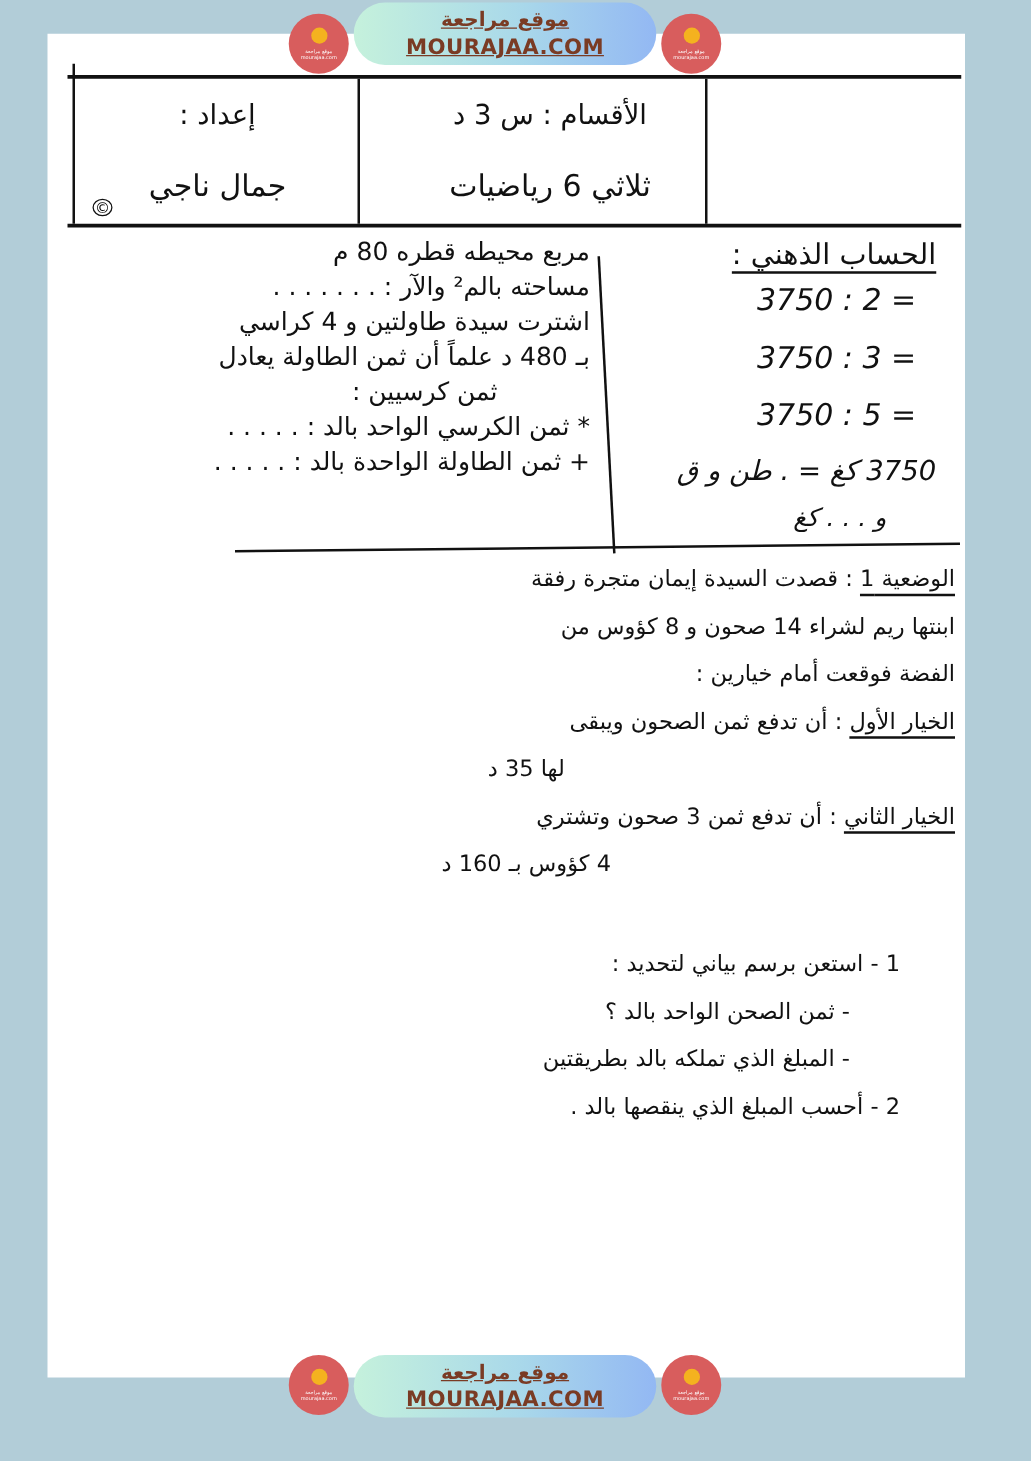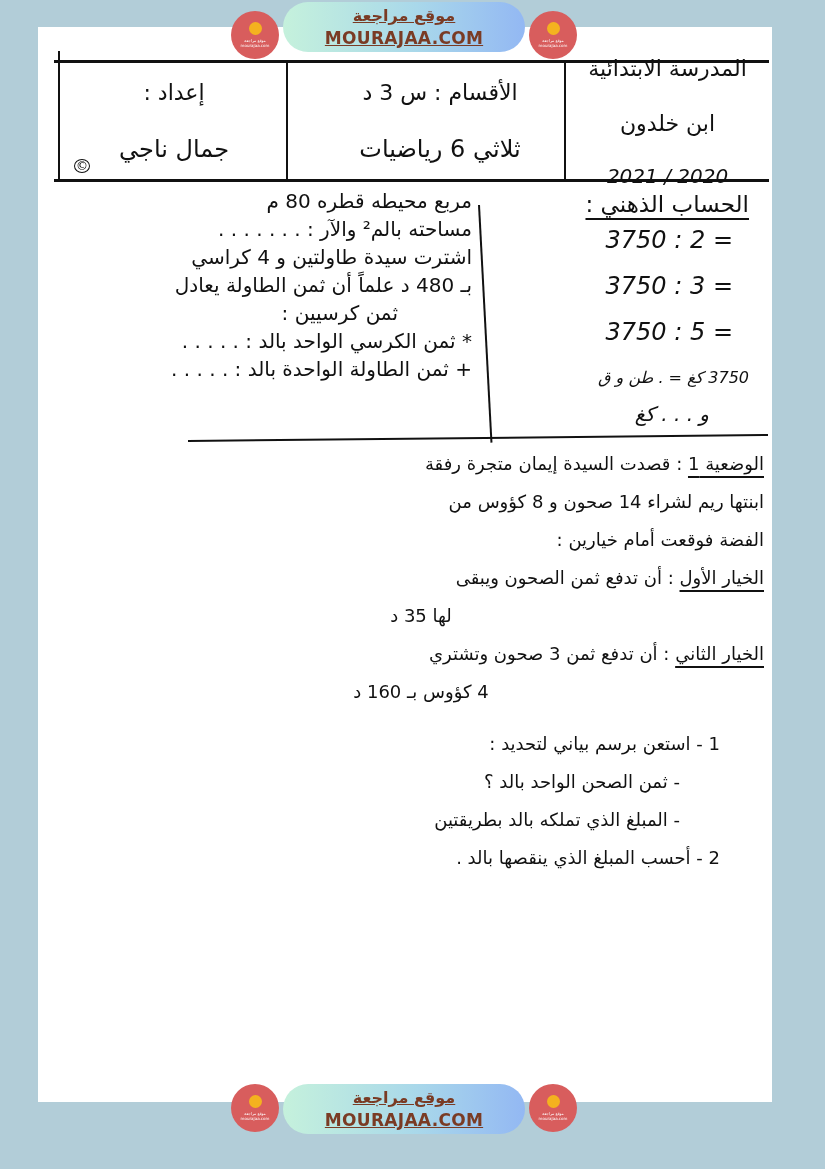--- a/index.html
+++ b/index.html
@@ -30,21 +30,21 @@
   .cell-author { left: 6px; width: 228px; }
   .cell .t1 { font-size: 22px; line-height: 32px; }
   .cell .t2 { font-size: 24px; line-height: 34px; }
   .cell-school .year { font-size: 20px; direction: ltr; line-height: 26px; font-style: italic; }
   .copyright { position: absolute; left: 20px; bottom: 6px; font-size: 12px; border: 1.5px solid #111; border-radius: 50%; width: 16px; height: 14px; line-height: 12px; text-align: center; }
 
   
   .mental { position: absolute; left: 448px; top: 156px; width: 283px; height: 260px; }
   .mental .title { font-size: 23px; text-align: right; padding-right: 20px; padding-top: 8px; text-decoration: underline; text-decoration-thickness: 2px; text-underline-offset: 6px; }
   .mental .row { font-size: 24px; direction: ltr; text-align: right; padding-right: 36px; line-height: 46px; font-style: italic; }
-  .mental .row.last { direction: rtl; text-align: right; padding-right: 20px; font-size: 16px; }
+  .mental .row.last { direction: rtl; text-align: right; padding-right: 20px; font-size: 22px; }
   .mental .row.sub { direction: rtl; font-size: 20px; padding-right: 60px; line-height: 26px; }
   .divider-v { position: absolute; left: 440px; top: 178px; width: 2px; height: 238px; background: #111; transform: rotate(-3deg); transform-origin: top; }
 
   
   .geo { position: absolute; left: 40px; top: 160px; width: 400px; }
   .geo p { font-size: 20px; line-height: 28px; text-align: right; padding-right: 6px; }
 
   .hsep { position: absolute; left: 150px; top: 410px; width: 580px; height: 2px; background: #111; transform: rotate(-0.6deg); }
 
   
@@ -81,25 +81,20 @@
 </head>
 <body>
 
 <div class="page">
 
   <div class="hdr">
     <div class="vline" style="left:232px;"></div>
     <div class="vline" style="left:510px;"></div>
     <div class="vline left-edge"></div>
 
-    <div class="cell cell-school hw">
-      <div class="t1">المدرسة الابتدائية</div>
-      <div class="t1">ابن خلدون</div>
-      <div class="year">2021 / 2020</div>
-    </div>
 
     <div class="cell cell-exam hw">
       <div class="t1">الأقسام : س 3 د</div>
       <div class="t2">ثلاثي 6   رياضيات</div>
     </div>
 
     <div class="cell cell-author hw">
       <div class="t1">إعداد :</div>
       <div class="t2">جمال ناجي</div>
     </div>
@@ -140,21 +135,21 @@
       <span class="lbl">الخيار الأول</span>
       <span>: أن تدفع ثمن الصحون ويبقى</span>
     </p>
     <p class="center">لها 35 د</p>
     <p>
       <span class="lbl">الخيار الثاني</span>
       <span>: أن تدفع ثمن 3 صحون وتشتري</span>
     </p>
     <p class="center">4 كؤوس بـ 160 د</p>
     <div class="gap"></div>
-    <p style="padding-right:50px;">1 - استعن برسم بياني لتحديد :</p>
+    <p style="padding-right:50px;margin-top:28px;">1 - استعن برسم بياني لتحديد :</p>
     <p style="padding-right:90px;">- ثمن الصحن الواحد بالد ؟</p>
     <p style="padding-right:90px;">- المبلغ الذي تملكه بالد بطريقتين</p>
     <p style="padding-right:50px;">2 - أحسب المبلغ الذي ينقصها بالد .</p>
   </div>
 </div>
 
 <div class="circle c-tl">
   <div class="logo"></div>
   <div class="txt">موقع مراجعة mourajaa.com</div>
 </div>

